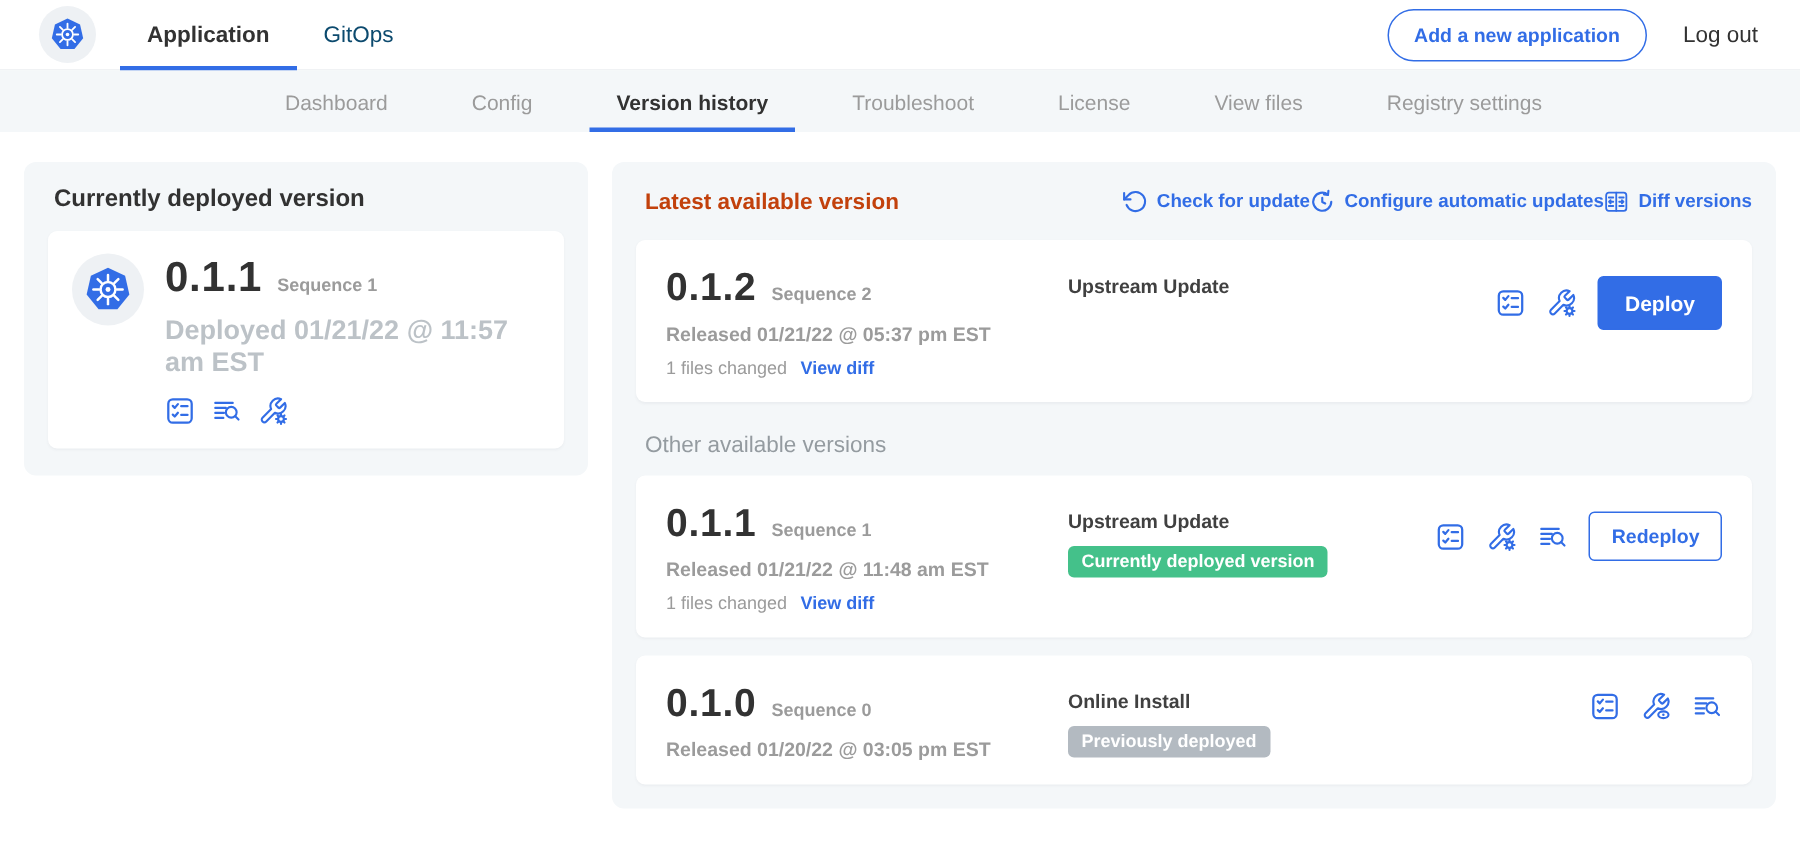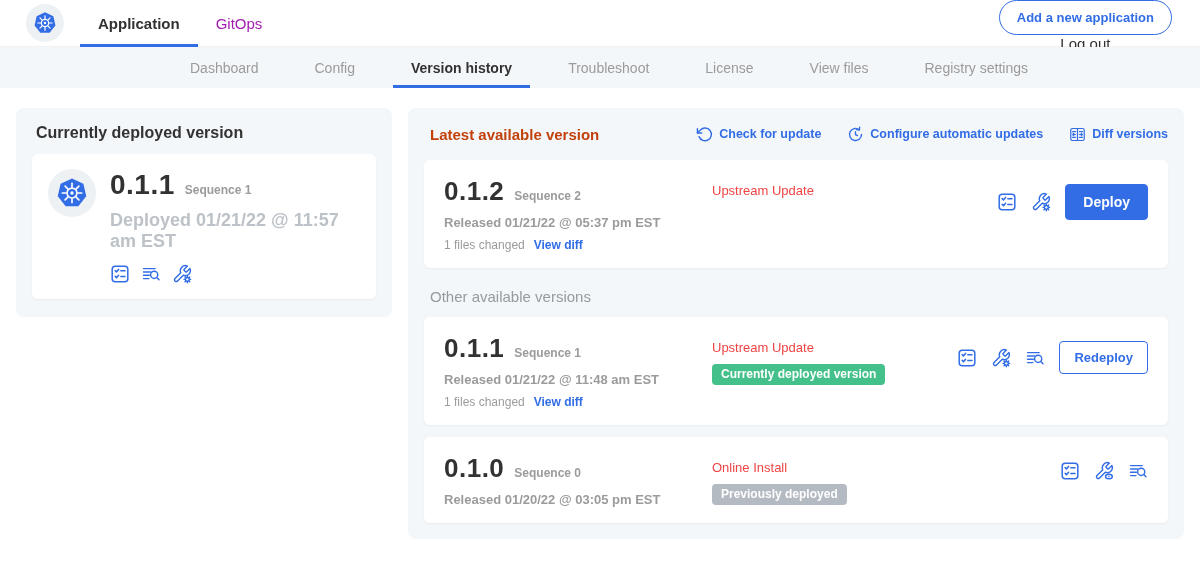--- a/index.html
+++ b/index.html
@@ -8,25 +8,25 @@
   .page { position:relative; width:1200px; height:564px; }
 
   
   .topnav { position:absolute; top:0; left:0; width:1200px; height:47px; background:#fff;
     border-bottom:1px solid #f0f2f4; display:flex; align-items:stretch; }
   .logo-badge { width:38px; height:38px; border-radius:50%; background:#eef1f4;
     display:flex; align-items:center; justify-content:center; align-self:center;
     margin:0 16px 0 26px; flex:none; }
   .topnav-tabs { display:flex; align-items:stretch; }
   .topnav-tab { position:relative; display:flex; align-items:center; padding:0 18px;
-    font-size:15px; color:#a21caf; cursor:pointer; }
+    font-size:15px; color:#0c4a6e; cursor:pointer; }
   .topnav-tab.active { font-weight:700; color:#323232; }
   .topnav-tab.active::after { content:""; position:absolute; left:0; right:0; bottom:-1px;
     height:3px; background:#326de6; }
-  .topnav-right { margin-left:auto; display:flex; align-items:center; padding-right:28px;flex-direction:column; }
+  .topnav-right { margin-left:auto; display:flex; align-items:center; gap:24px; padding-right:28px; }
   .add-app-btn { border:1px solid #326de6; background:#fff; color:#326de6; font-weight:700;
     font-size:13px; padding:9px 17px; border-radius:18px; cursor:pointer;
     font-family:inherit; }
   .logout { font-size:15px; color:#323232; cursor:pointer; }
 
   
   .subnav { position:absolute; top:47px; left:0; width:1200px; height:41px; background:#f4f7f9;
     display:flex; align-items:stretch; padding-left:162px; }
   .subnav-tab { position:relative; display:flex; align-items:center; padding:0 28px;
     font-size:14px; color:#9b9b9b; cursor:pointer; white-space:nowrap; }
@@ -47,34 +47,34 @@
   .sequence { font-size:12px; color:#9b9b9b; margin-left:10px; font-weight:600; }
   .deployed-date { margin-top:9px; font-size:18px; font-weight:600; color:#bcc2c7; }
   .icon-row { margin-top:12px; display:flex; gap:11px; color:#326de6; align-items:center; }
   .act-icon { width:20px; height:20px; color:#326de6; cursor:pointer; flex:none; }
 
   
   .updates-panel { position:absolute; left:408px; top:108px; width:776px; background:#f4f7f9;
     border-radius:8px; padding:12px 16px 16px; }
   .updates-head { display:flex; align-items:center; height:28px; }
   .updates-title { font-size:15px; font-weight:600; color:#c2410c; padding-left:6px; }
-  .updates-actions { margin-left:auto; display:flex; gap:26px; align-items:flex-start; }
+  .updates-actions { margin-left:auto; display:flex; align-items:flex-start; }
   .action-link { display:flex; align-items:center; gap:6px; color:#326de6; font-size:12.5px;
     font-weight:700; cursor:pointer; white-space:nowrap; }
   .action-link .act-icon { width:17px; height:17px; }
 
   .version-card { background:#fff; border-radius:6px; margin-top:12px; padding:16px 20px;
     display:flex; align-items:flex-start; box-shadow:0 1px 2px rgba(50,60,70,.05); }
   .vc-left { width:252px; flex:none; }
   .vc-version { font-size:26px; font-weight:700; color:#323232; letter-spacing:.5px; }
   .vc-released { margin-top:8px; font-size:13px; font-weight:600; color:#9b9b9b; }
   .vc-files { margin-top:8px; font-size:12px; color:#9b9b9b; display:flex; gap:9px; align-items:baseline; }
   .view-diff { color:#326de6; font-weight:700; cursor:pointer; }
   .vc-mid { width:230px; flex:none; padding-top:7px; margin-left:16px; }
-  .vc-source { font-size:13px; font-weight:400; color:#ef4444; }
+  .vc-source { font-size:13px; font-weight:700; color:#404040; }
   .badge { display:inline-block; margin-top:9px; padding:3px 9px 4px; border-radius:4px;
     color:#fff; font-size:12px; font-weight:700; }
   .badge-green { background:#44c18a; }
   .badge-gray { background:#b3bac1; }
   .vc-right { margin-left:auto; display:flex; align-items:center; gap:14px; padding-top:8px; }
   .deploy-btn { background:#326de6; border:1px solid #326de6; color:#fff; font-weight:700;
     font-size:14px; padding:9px 17px; border-radius:4px; cursor:pointer; font-family:inherit; }
   .redeploy-btn { background:#fff; border:1px solid #326de6; color:#326de6; font-weight:700;
     font-size:13px; padding:8px 14px; border-radius:4px; cursor:pointer; font-family:inherit; }
   .other-header { margin:20px 0 2px 6px; font-size:15px; color:#949ba0; }

